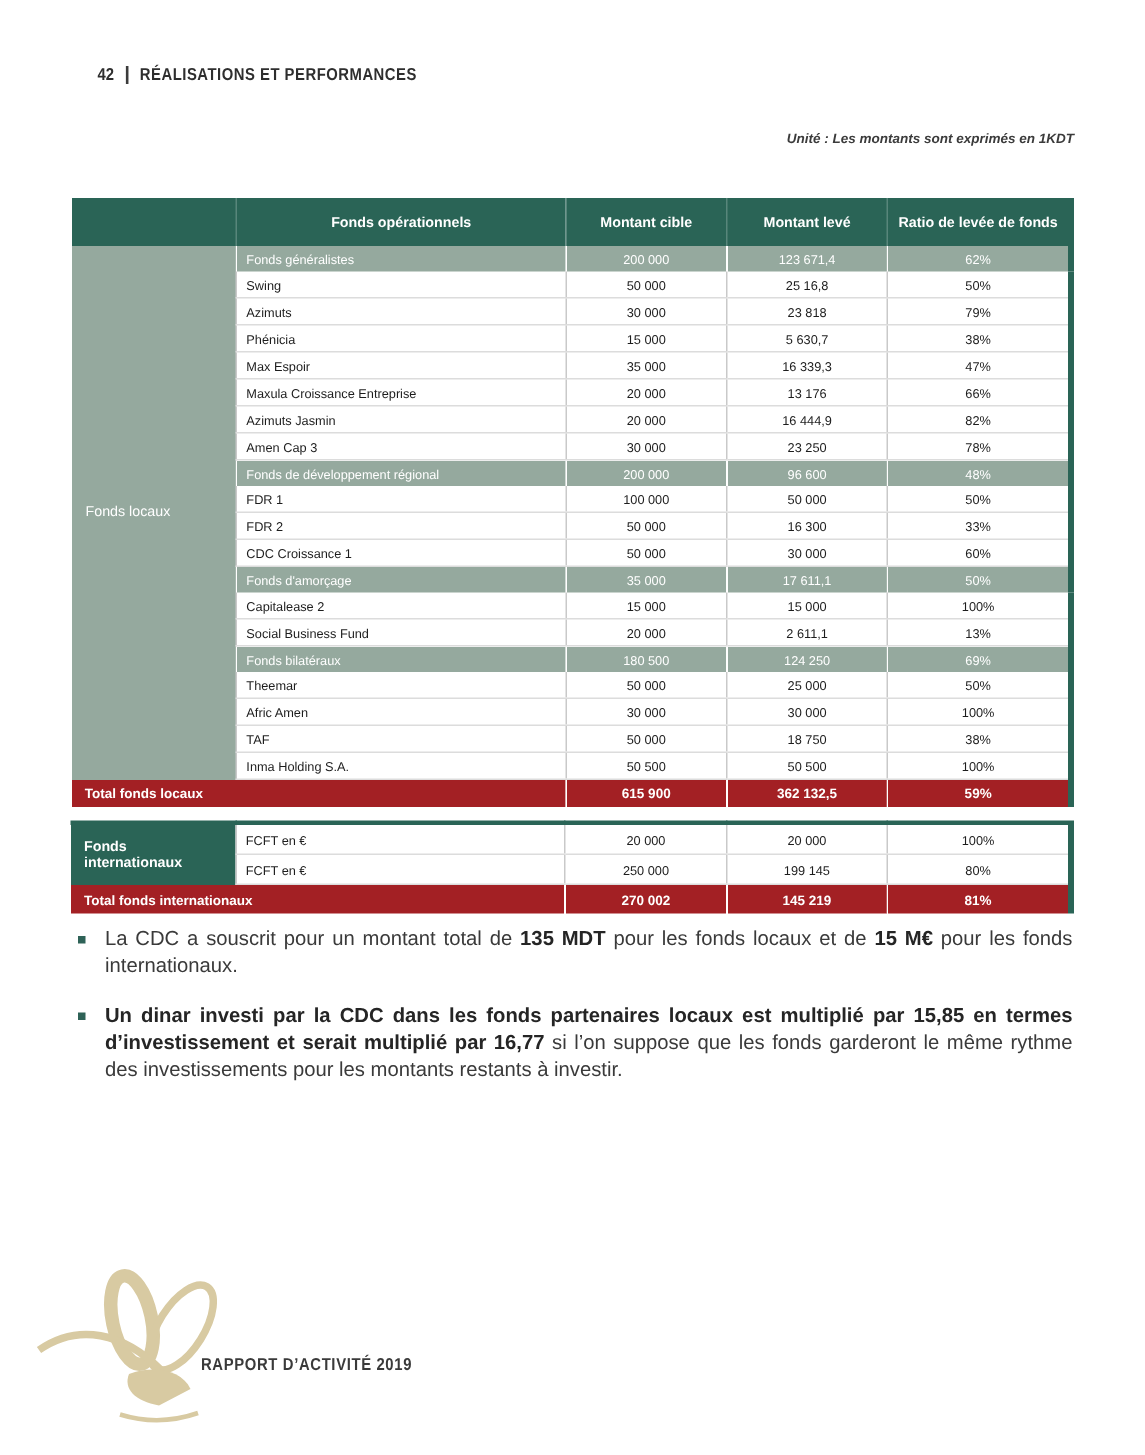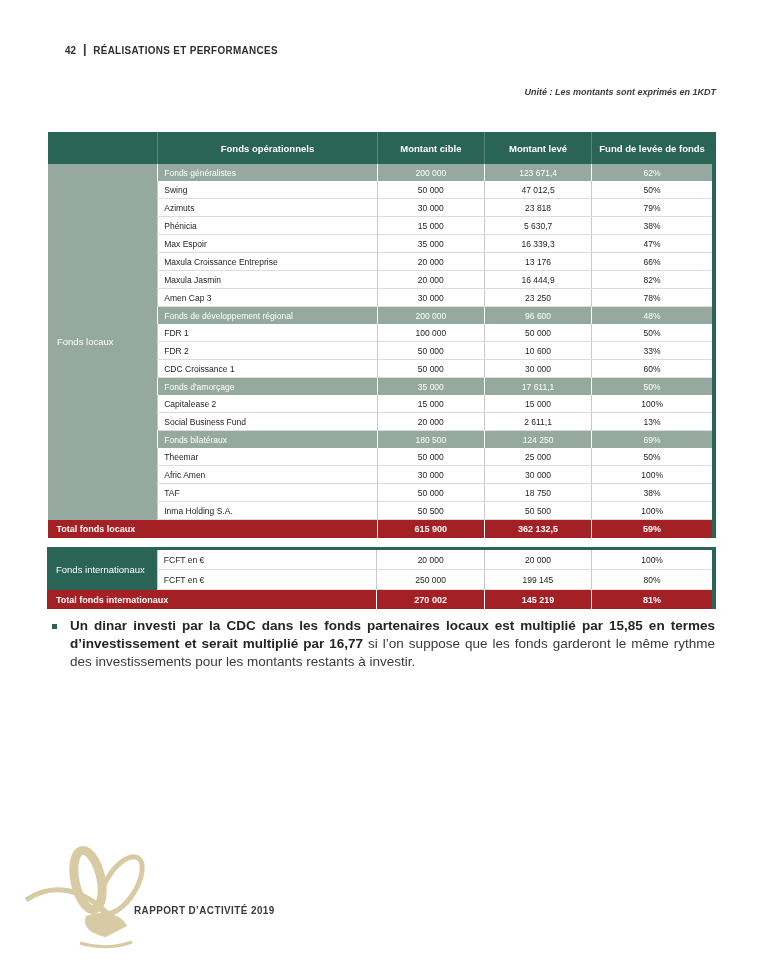--- a/index.html
+++ b/index.html
@@ -21,21 +21,21 @@
   table{border-collapse:collapse;table-layout:fixed;width:669px;border-right:4px solid var(--header-green);}
   col.c-group{width:110px;}col.c-name{width:219px;}col.c-cible{width:107px;}col.c-leve{width:107px;}col.c-ratio{width:122px;}
   thead th{background:var(--header-green);color:#fff;font-size:9.5px;font-weight:bold;height:32px;
     text-align:center;border-left:1px solid rgba(255,255,255,.22);padding:0 4px;}
   thead th:first-child{border-left:none;}
   tbody td{font-size:8.5px;height:17px;padding:0 6px;color:#1d1d1d;background:#fff;
     border-bottom:1px solid #dcdcdc;border-left:1px solid #c9c9c9;text-align:center;white-space:nowrap;overflow:hidden;}
   tbody td.name{text-align:left;}
   tbody tr.subheader td{background:var(--subheader-gray);color:#fff;font-weight:normal;
     border-bottom:none;border-left:1px solid rgba(255,255,255,.35);}
-  td.group-cell{background:var(--header-green);color:#fff;font-weight:normal;font-size:9.5px;
+  td.group-cell{background:var(--header-green);color:#fff;font-weight:bold;font-size:9.5px;
     text-align:left;vertical-align:middle;padding:0 9px;border:none;white-space:normal;}
   tr.total-row td{background:var(--total-red);color:#fff;font-weight:bold;font-size:9px;height:18px;
     border:none;border-left:1px solid rgba(255,255,255,.55);text-align:center;}
   tr.total-row td.total-label{text-align:left;padding-left:9px;border-left:none;}
   .table-int{margin-top:9px;border-top:3px solid var(--header-green);}
   .table-int tbody td{height:19px;}
   
   .bullets{position:absolute;left:52px;top:617px;width:663px;color:#3a3a3a;font-size:13.5px;line-height:1.33;}
   .bullet{display:flex;gap:13px;}
   .bullet + .bullet{margin-top:15px;}
@@ -68,35 +68,35 @@
           <col class="c-cible">
           <col class="c-leve">
           <col class="c-ratio">
       </colgroup>
       <thead>
         <tr>
           <th></th>
           <th>Fonds opérationnels</th>
           <th>Montant cible</th>
           <th>Montant levé</th>
-          <th>Fund de levée de fonds</th>
+          <th>Ratio de levée de fonds</th>
         </tr>
       </thead>
       <tbody id="locaux-body">
           <tr class="subheader">
             <td rowspan="20" class="group-cell">Fonds locaux</td>
             <td class="name">Fonds généralistes</td>
             <td>200 000</td>
             <td>123 671,4</td>
             <td>62%</td>
           </tr>
           <tr class="data">
             <td class="name">Swing</td>
             <td>50 000</td>
-            <td>47 012,5</td>
+            <td>25 16,8</td>
             <td>50%</td>
           </tr>
           <tr class="data">
             <td class="name">Azimuts</td>
             <td>30 000</td>
             <td>23 818</td>
             <td>79%</td>
           </tr>
           <tr class="data">
             <td class="name">Phénicia</td>
@@ -110,21 +110,21 @@
             <td>16 339,3</td>
             <td>47%</td>
           </tr>
           <tr class="data">
             <td class="name">Maxula Croissance Entreprise</td>
             <td>20 000</td>
             <td>13 176</td>
             <td>66%</td>
           </tr>
           <tr class="data">
-            <td class="name">Maxula Jasmin</td>
+            <td class="name">Azimuts Jasmin</td>
             <td>20 000</td>
             <td>16 444,9</td>
             <td>82%</td>
           </tr>
           <tr class="data">
             <td class="name">Amen Cap 3</td>
             <td>30 000</td>
             <td>23 250</td>
             <td>78%</td>
           </tr>
@@ -136,21 +136,21 @@
           </tr>
           <tr class="data">
             <td class="name">FDR 1</td>
             <td>100 000</td>
             <td>50 000</td>
             <td>50%</td>
           </tr>
           <tr class="data">
             <td class="name">FDR 2</td>
             <td>50 000</td>
-            <td>10 600</td>
+            <td>16 300</td>
             <td>33%</td>
           </tr>
           <tr class="data">
             <td class="name">CDC Croissance 1</td>
             <td>50 000</td>
             <td>30 000</td>
             <td>60%</td>
           </tr>
           <tr class="subheader">
             <td class="name">Fonds d'amorçage</td>
@@ -241,20 +241,24 @@
           <td>145 219</td>
           <td>81%</td>
         </tr>
       </tbody>
     </table>
   </div>
 
   <div class="bullets">
     <div class="bullet">
       <span class="bullet-marker"></span>
+      <p><span>La CDC a souscrit pour un montant total de </span><b>135 MDT</b><span> pour les fonds locaux et de </span><b>15 M€</b><span> pour les fonds internationaux.</span></p>
+    </div>
+    <div class="bullet">
+      <span class="bullet-marker"></span>
       <p><b>Un dinar investi par la CDC dans les fonds partenaires locaux est multiplié par 15,85 en termes d’investissement et serait multiplié par 16,77</b><span> si l’on suppose que les fonds garderont le même rythme des investissements pour les montants restants à investir.</span></p>
     </div>
   </div>
 
   <div class="logo">
     <svg width="170" height="115" viewBox="0 0 170 115" xmlns="http://www.w3.org/2000/svg">
       <g fill="none" stroke="#d8caa2">
         <ellipse cx="64" cy="40" rx="13" ry="30" stroke-width="9" transform="rotate(-12 64 40)"></ellipse>
         <ellipse cx="97" cy="45" rx="15" ry="32" stroke-width="5" transform="rotate(32 97 45)"></ellipse>
         <path d="M2,60 C28,42 58,48 84,74" stroke-width="5"></path>

